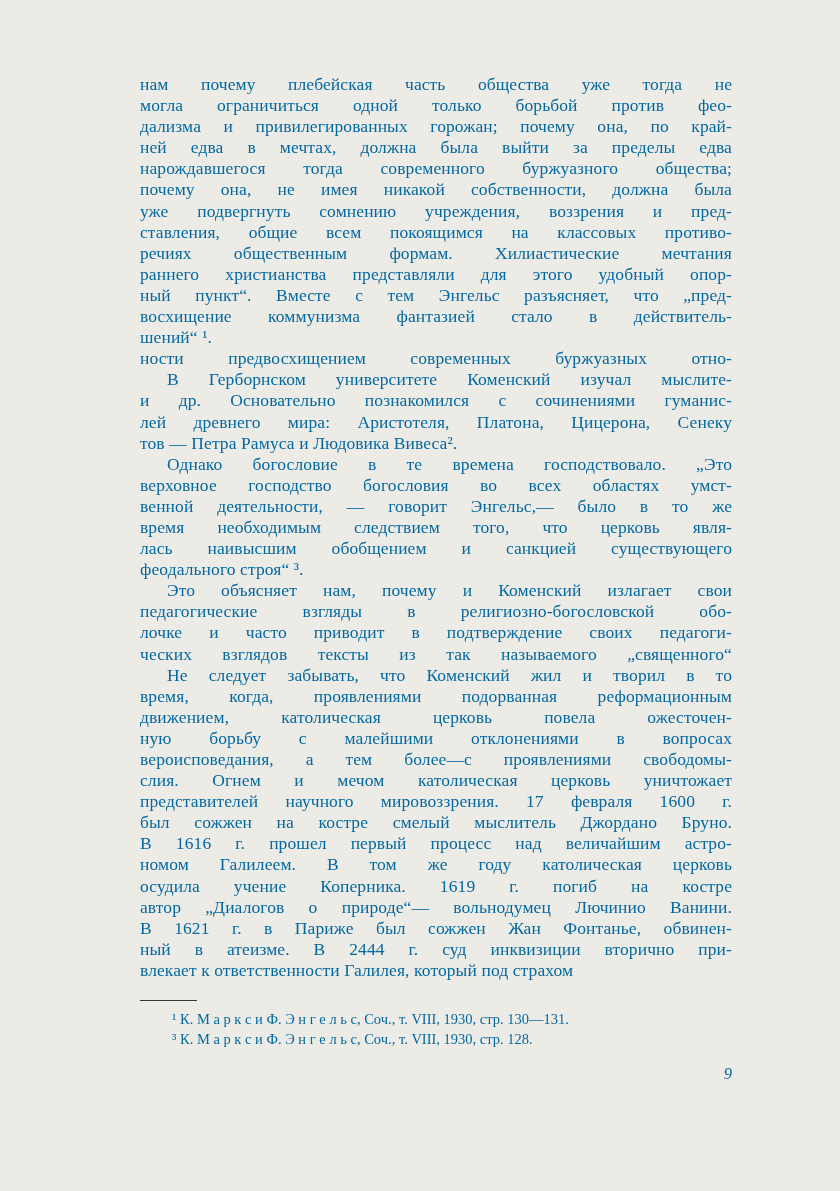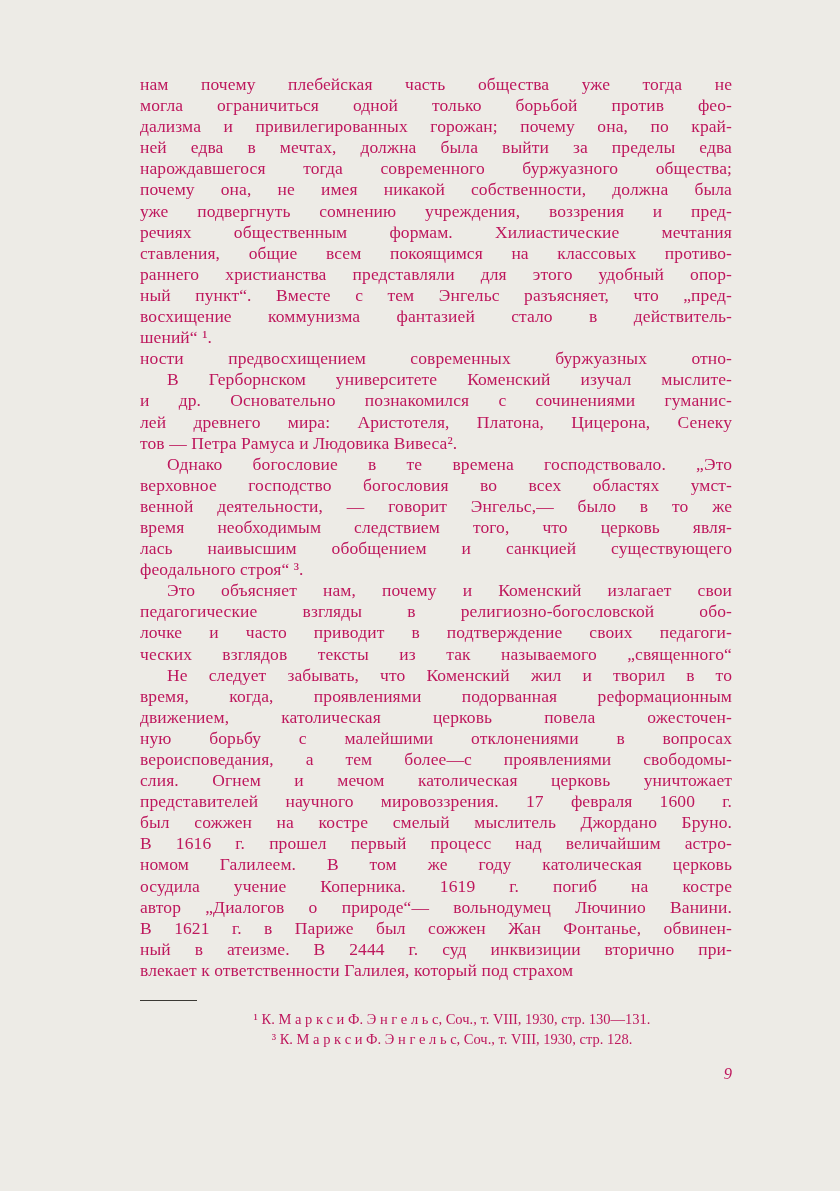--- a/index.html
+++ b/index.html
@@ -47,45 +47,45 @@
     line-height: 19.5px;
   }
   .fn-rule {
     width: 57px;
     height: 0;
     border-top: 1.3px solid #3a3834;
     margin: 0 0 9px 0;
   }
   .fn-line {
     padding-left: 32px;
-    text-align: center;
+    text-align: left;
   }
   .page-number {
     position: absolute;
     right: 108px;
     top: 1064px;
     font-size: 16.5px;
     font-style: italic;
   }
 </style>
 </head>
 <body>
 
-<div class="page" style="background: rgb(237, 235, 230); color: #be185d;">
+<div class="page" style="background: rgb(237, 235, 230); color: #0369a1;">
   <div class="text-block">
       <div class="para">
         <div class="line">нам почему плебейская часть общества уже тогда не</div>
         <div class="line">могла ограничиться одной только борьбой против фео-</div>
         <div class="line">дализма и привилегированных горожан; почему она, по край-</div>
         <div class="line">ней едва в мечтах, должна была выйти за пределы едва</div>
         <div class="line">нарождавшегося тогда современного буржуазного общества;</div>
         <div class="line">почему она, не имея никакой собственности, должна была</div>
         <div class="line">уже подвергнуть сомнению учреждения, воззрения и пред-</div>
+        <div class="line">ставления, общие всем покоящимся на классовых противо-</div>
         <div class="line">речиях общественным формам. Хилиастические мечтания</div>
-        <div class="line">ставления, общие всем покоящимся на классовых противо-</div>
         <div class="line">раннего христианства представляли для этого удобный опор-</div>
         <div class="line">ный пункт“. Вместе с тем Энгельс разъясняет, что „пред-</div>
         <div class="line">восхищение коммунизма фантазией стало в действитель-</div>
         <div class="line last">шений“ ¹.</div>
         <div class="line">ности предвосхищением современных буржуазных отно-</div>
       </div>
       <div class="para">
         <div class="line indent">В Герборнском университете Коменский изучал мыслите-</div>
         <div class="line">и др. Основательно познакомился с сочинениями гуманис-</div>
         <div class="line">лей древнего мира: Аристотеля, Платона, Цицерона, Сенеку</div>

